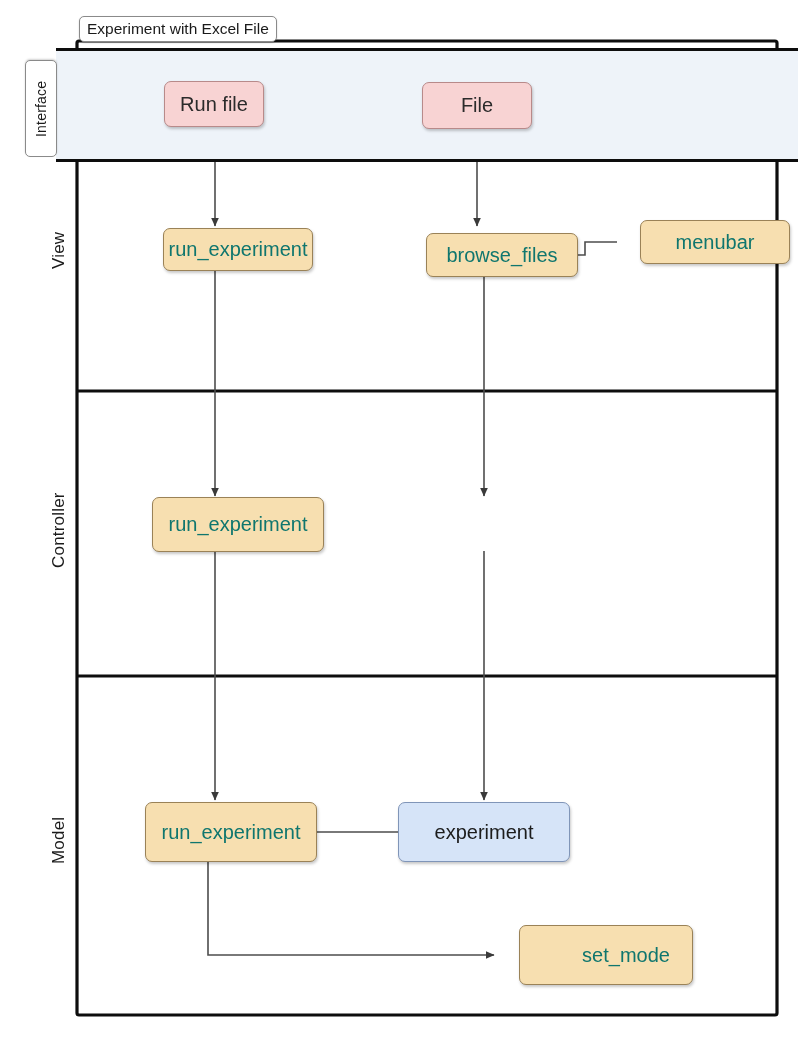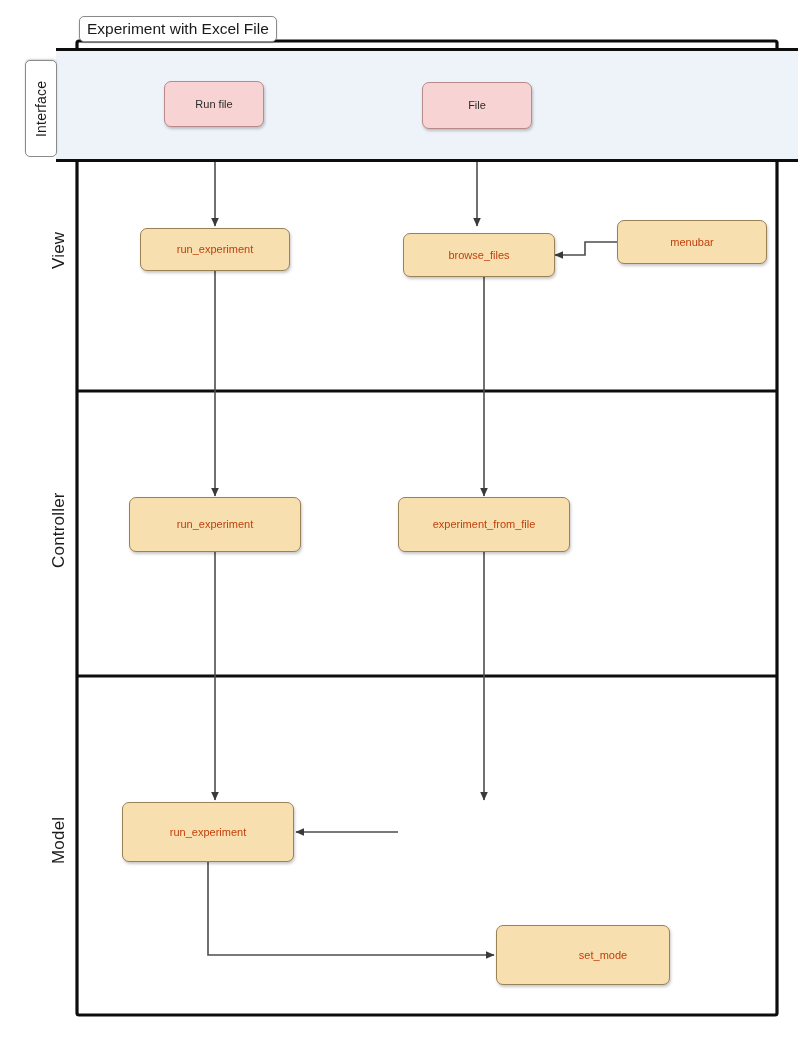--- a/index.html
+++ b/index.html
@@ -22,24 +22,24 @@
             box-shadow:0 1px 2px rgba(0,0,0,.18);font-size:14px;}
 
   
   .title-tab{position:absolute;background:#ffffff;border:1px solid #8a8a8a;border-radius:5px;
              box-shadow:0 1px 2px rgba(0,0,0,.18);
              display:flex;align-items:center;padding:0 7px;font-size:15.5px;
              color:#1a1a1a;white-space:nowrap;z-index:6;}
 
   
   .node{position:absolute;display:flex;align-items:center;justify-content:center;
-        border-radius:7px;font-size:11px;text-align:center;line-height:1.15;
+        border-radius:7px;font-size:20px;text-align:center;line-height:1.15;
         box-shadow:1px 2px 3px rgba(0,0,0,.22);z-index:4;box-sizing:border-box;}
   .node.pink  {background:#f8d3d3;border:1px solid #b88a8a;color:#2b2b2b;}
-  .node.amber {background:#f7dfb0;border:1px solid #9a8257;color:#c2410c;}
+  .node.amber {background:#f7dfb0;border:1px solid #9a8257;color:#0f766e;margin-left:23px;}
   .node.blue  {background:#d6e4f8;border:1px solid #8095b8;color:#1c1c1c;}
 </style>
 </head>
 <body>
 
 <div id="stage">
 
   <svg id="wires" viewBox="0 0 798 1038">
     <defs>
       <marker id="arrow" markerWidth="9" markerHeight="9" refX="8" refY="4.5" orient="auto" markerUnits="userSpaceOnUse">
@@ -110,26 +110,26 @@
   </div>
 
   <div class="node amber" style="left:403px;top:233px;width:152px;height:44px;">
     <span>browse_files</span>
   </div>
 
   <div class="node amber" style="left:129px;top:497px;width:172px;height:55px;">
     <span>run_experiment</span>
   </div>
 
-  <div class="node amber" style="left:398px;top:497px;width:172px;height:55px;">
-    <span>experiment_from_file</span>
-  </div>
 
   <div class="node amber" style="left:122px;top:802px;width:172px;height:60px;">
     <span>run_experiment</span>
   </div>
 
+  <div class="node blue" style="left:398px;top:802px;width:172px;height:60px;">
+    <span>experiment</span>
+  </div>
 
   <div class="node amber" style="left:496px;top:925px;width:174px;height:60px;padding-left:40px;">
     <span>set_mode</span>
   </div>
 
 </div>
 
 </body></html>

